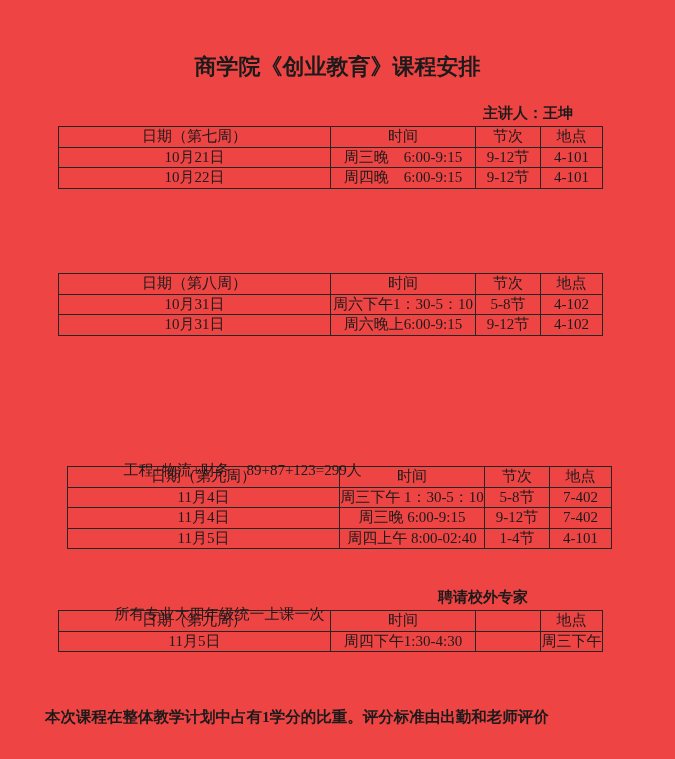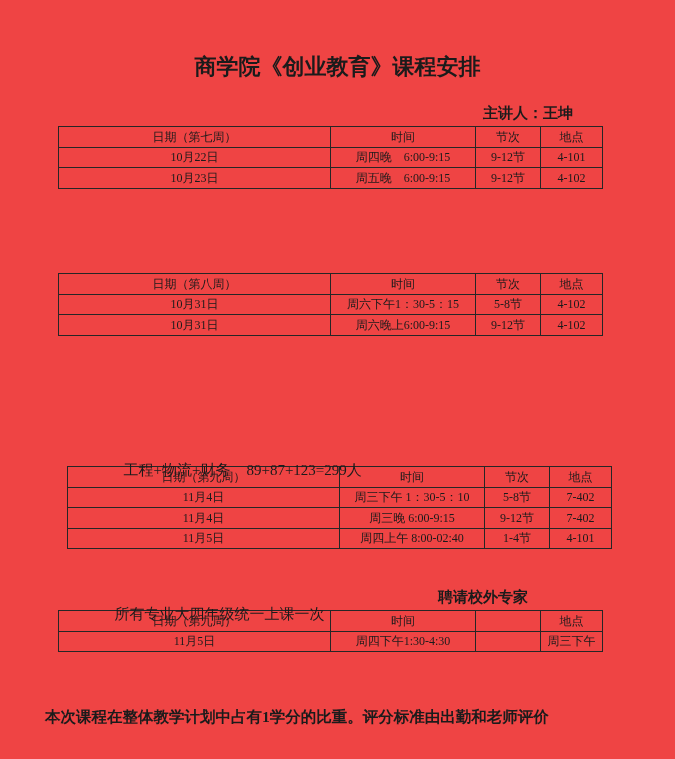--- a/index.html
+++ b/index.html
@@ -41,21 +41,21 @@
   table.schedule-table {
     margin-left:58px; margin-top:2px;
     border-collapse:collapse;
     table-layout:fixed;
     width:544px;
   }
   .schedule-table th, .schedule-table td {
     border:1.5px solid #262626;
     height:19.5px;
     padding:0;
-    font-size:12px;
+    font-size:15px;
     font-weight:normal;
     text-align:center;
     vertical-align:middle;
     line-height:1;
     white-space:pre;
     overflow:hidden;
   }
   .footer-note {
     position:absolute; left:45px; top:673px; width:560px;
     font-size:15.5px; font-weight:bold;
@@ -82,31 +82,31 @@
       <thead>
         <tr>
           <th>日期（第七周）</th>
           <th>时间</th>
           <th>节次</th>
           <th>地点</th>
         </tr>
       </thead>
       <tbody>
         <tr>
+          <td>10月21日</td>
+          <td>周三晚　6:00-9:15</td>
+          <td>9-12节</td>
+          <td>4-101</td>
+        </tr>
+        <tr>
           <td>10月22日</td>
           <td>周四晚　6:00-9:15</td>
           <td>9-12节</td>
           <td>4-101</td>
         </tr>
-        <tr>
-          <td>10月23日</td>
-          <td>周五晚　6:00-9:15</td>
-          <td>9-12节</td>
-          <td>4-102</td>
-        </tr>
       </tbody>
     </table>
   </div>
 
   <div class="section sec-2">
     <table class="schedule-table">
       <colgroup>
           <col style="width:272px">
           <col style="width:145px">
           <col style="width:65px">
@@ -116,21 +116,21 @@
         <tr>
           <th>日期（第八周）</th>
           <th>时间</th>
           <th>节次</th>
           <th>地点</th>
         </tr>
       </thead>
       <tbody>
         <tr>
           <td>10月31日</td>
-          <td>周六下午1：30-5：15</td>
+          <td>周六下午1：30-5：10</td>
           <td>5-8节</td>
           <td>4-102</td>
         </tr>
         <tr>
           <td>10月31日</td>
           <td>周六晚上6:00-9:15</td>
           <td>9-12节</td>
           <td>4-102</td>
         </tr>
       </tbody>

